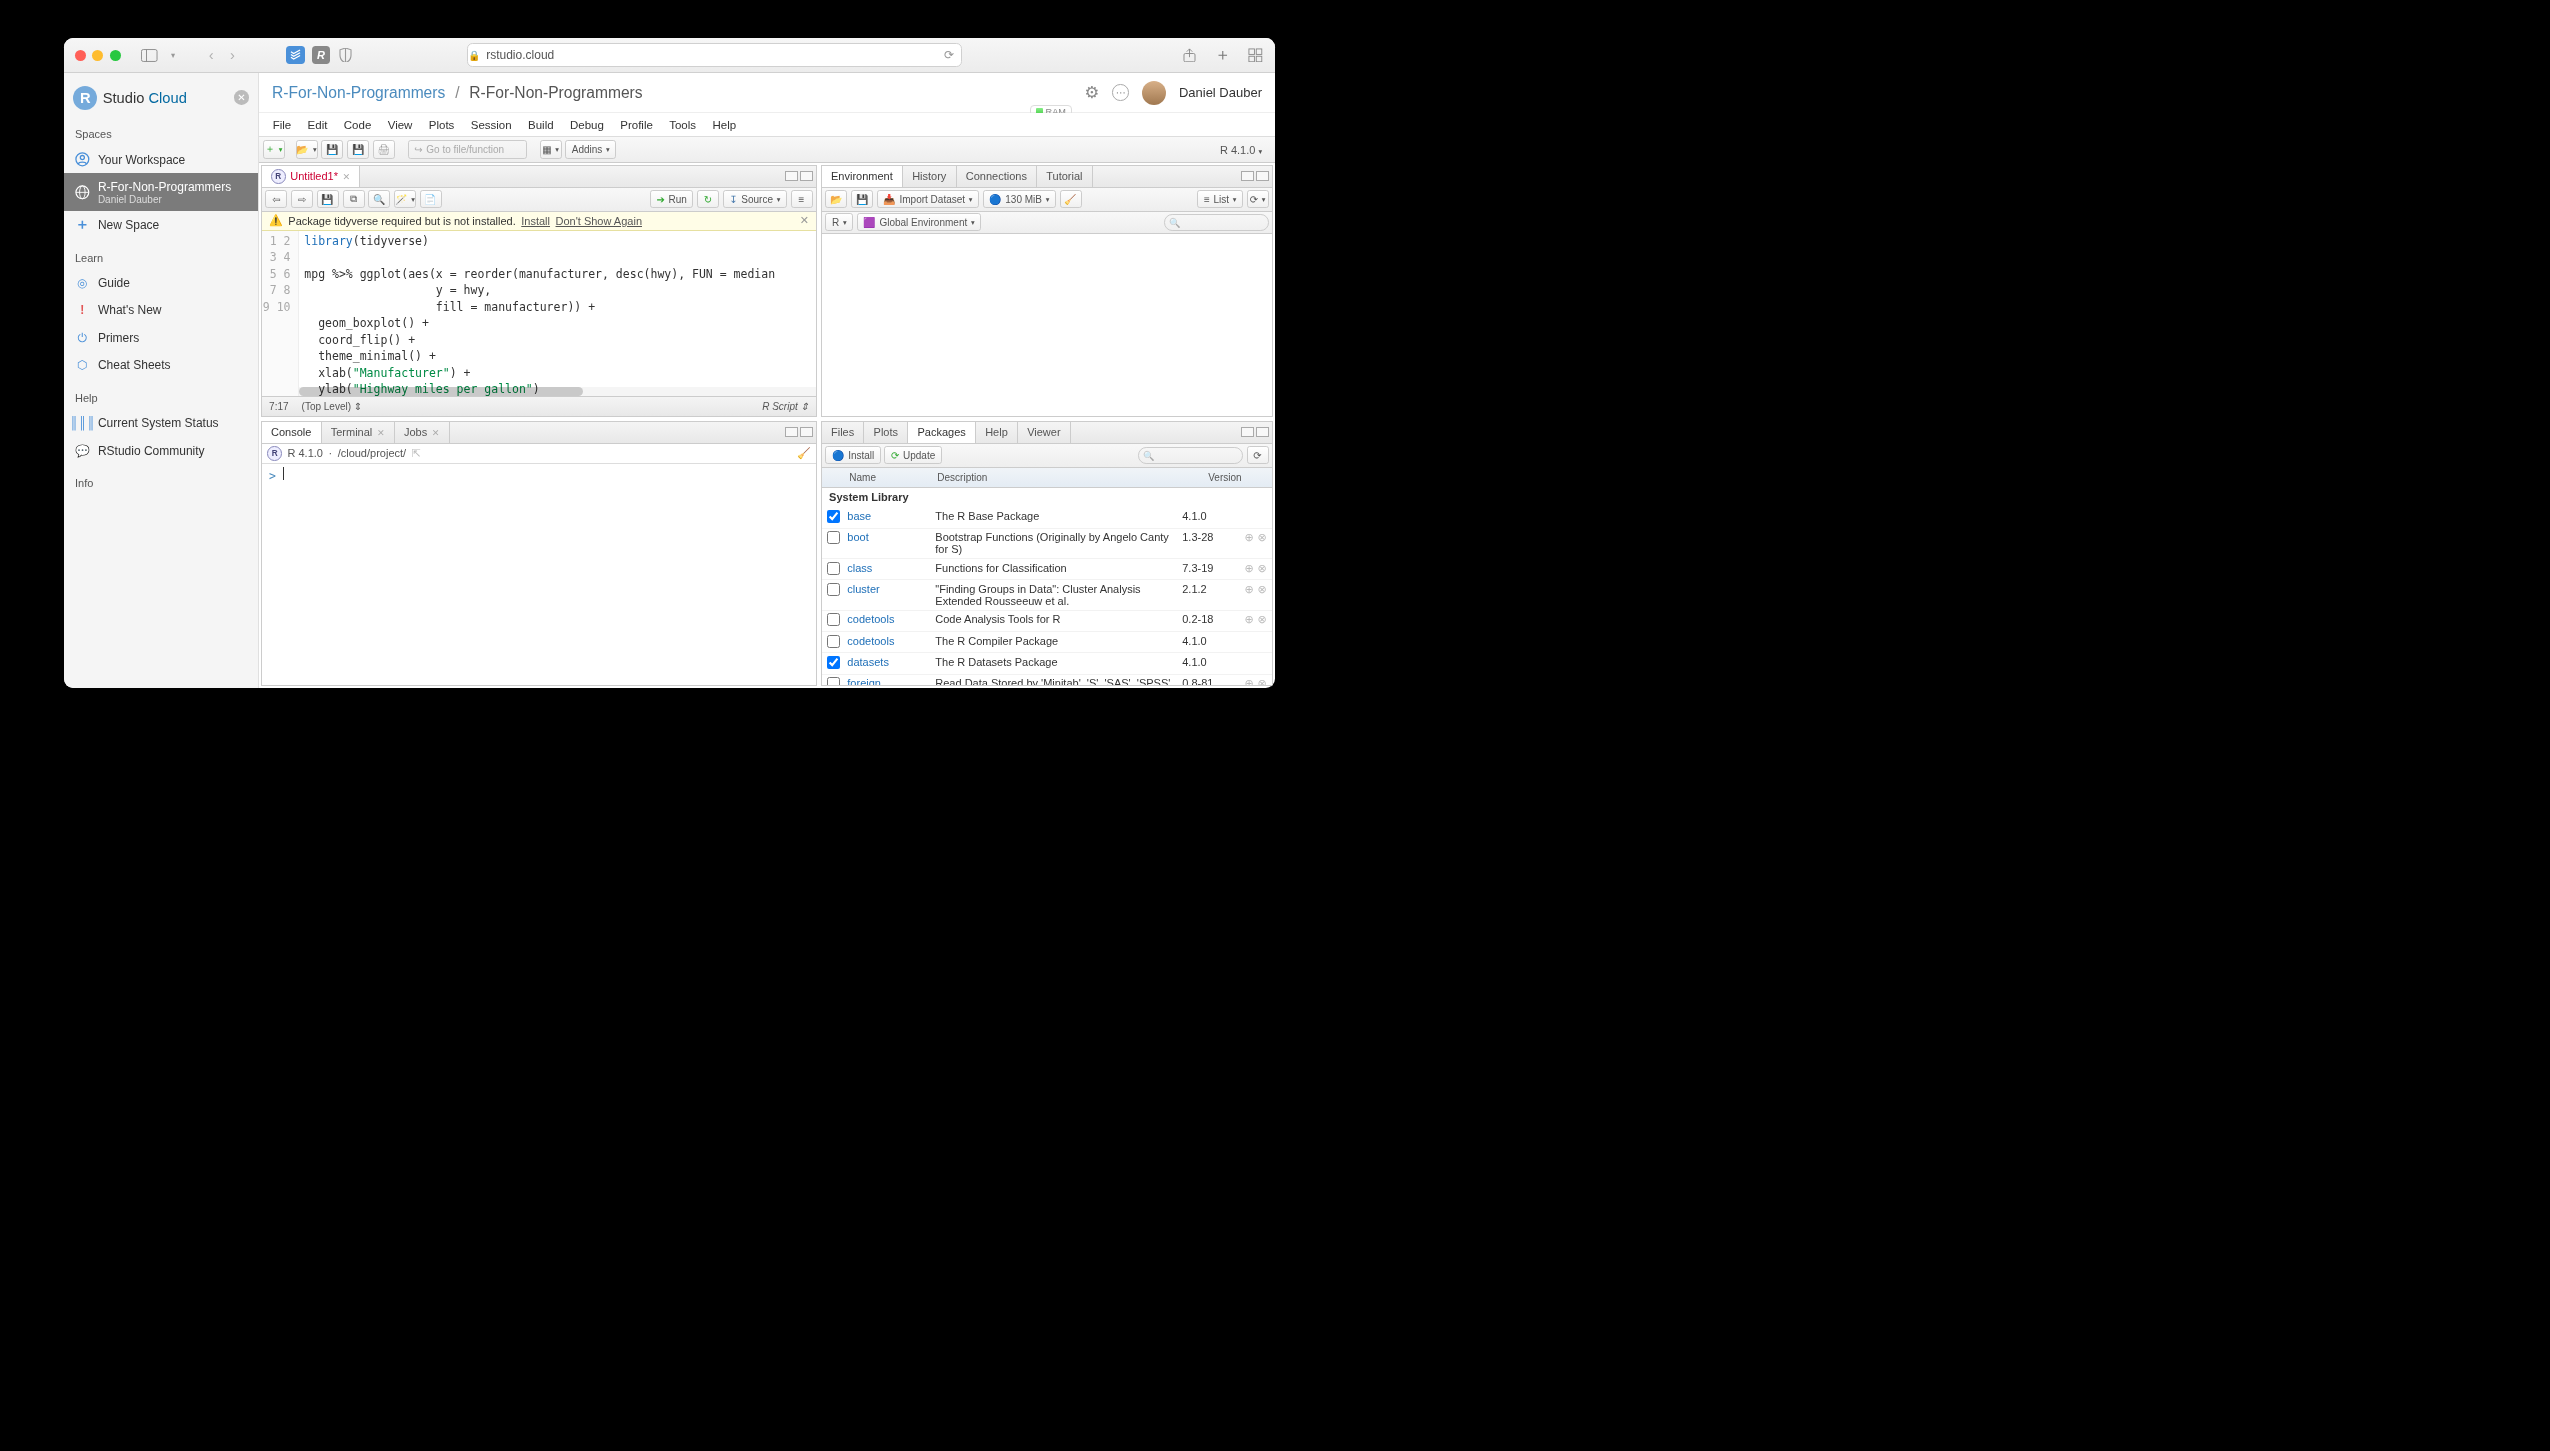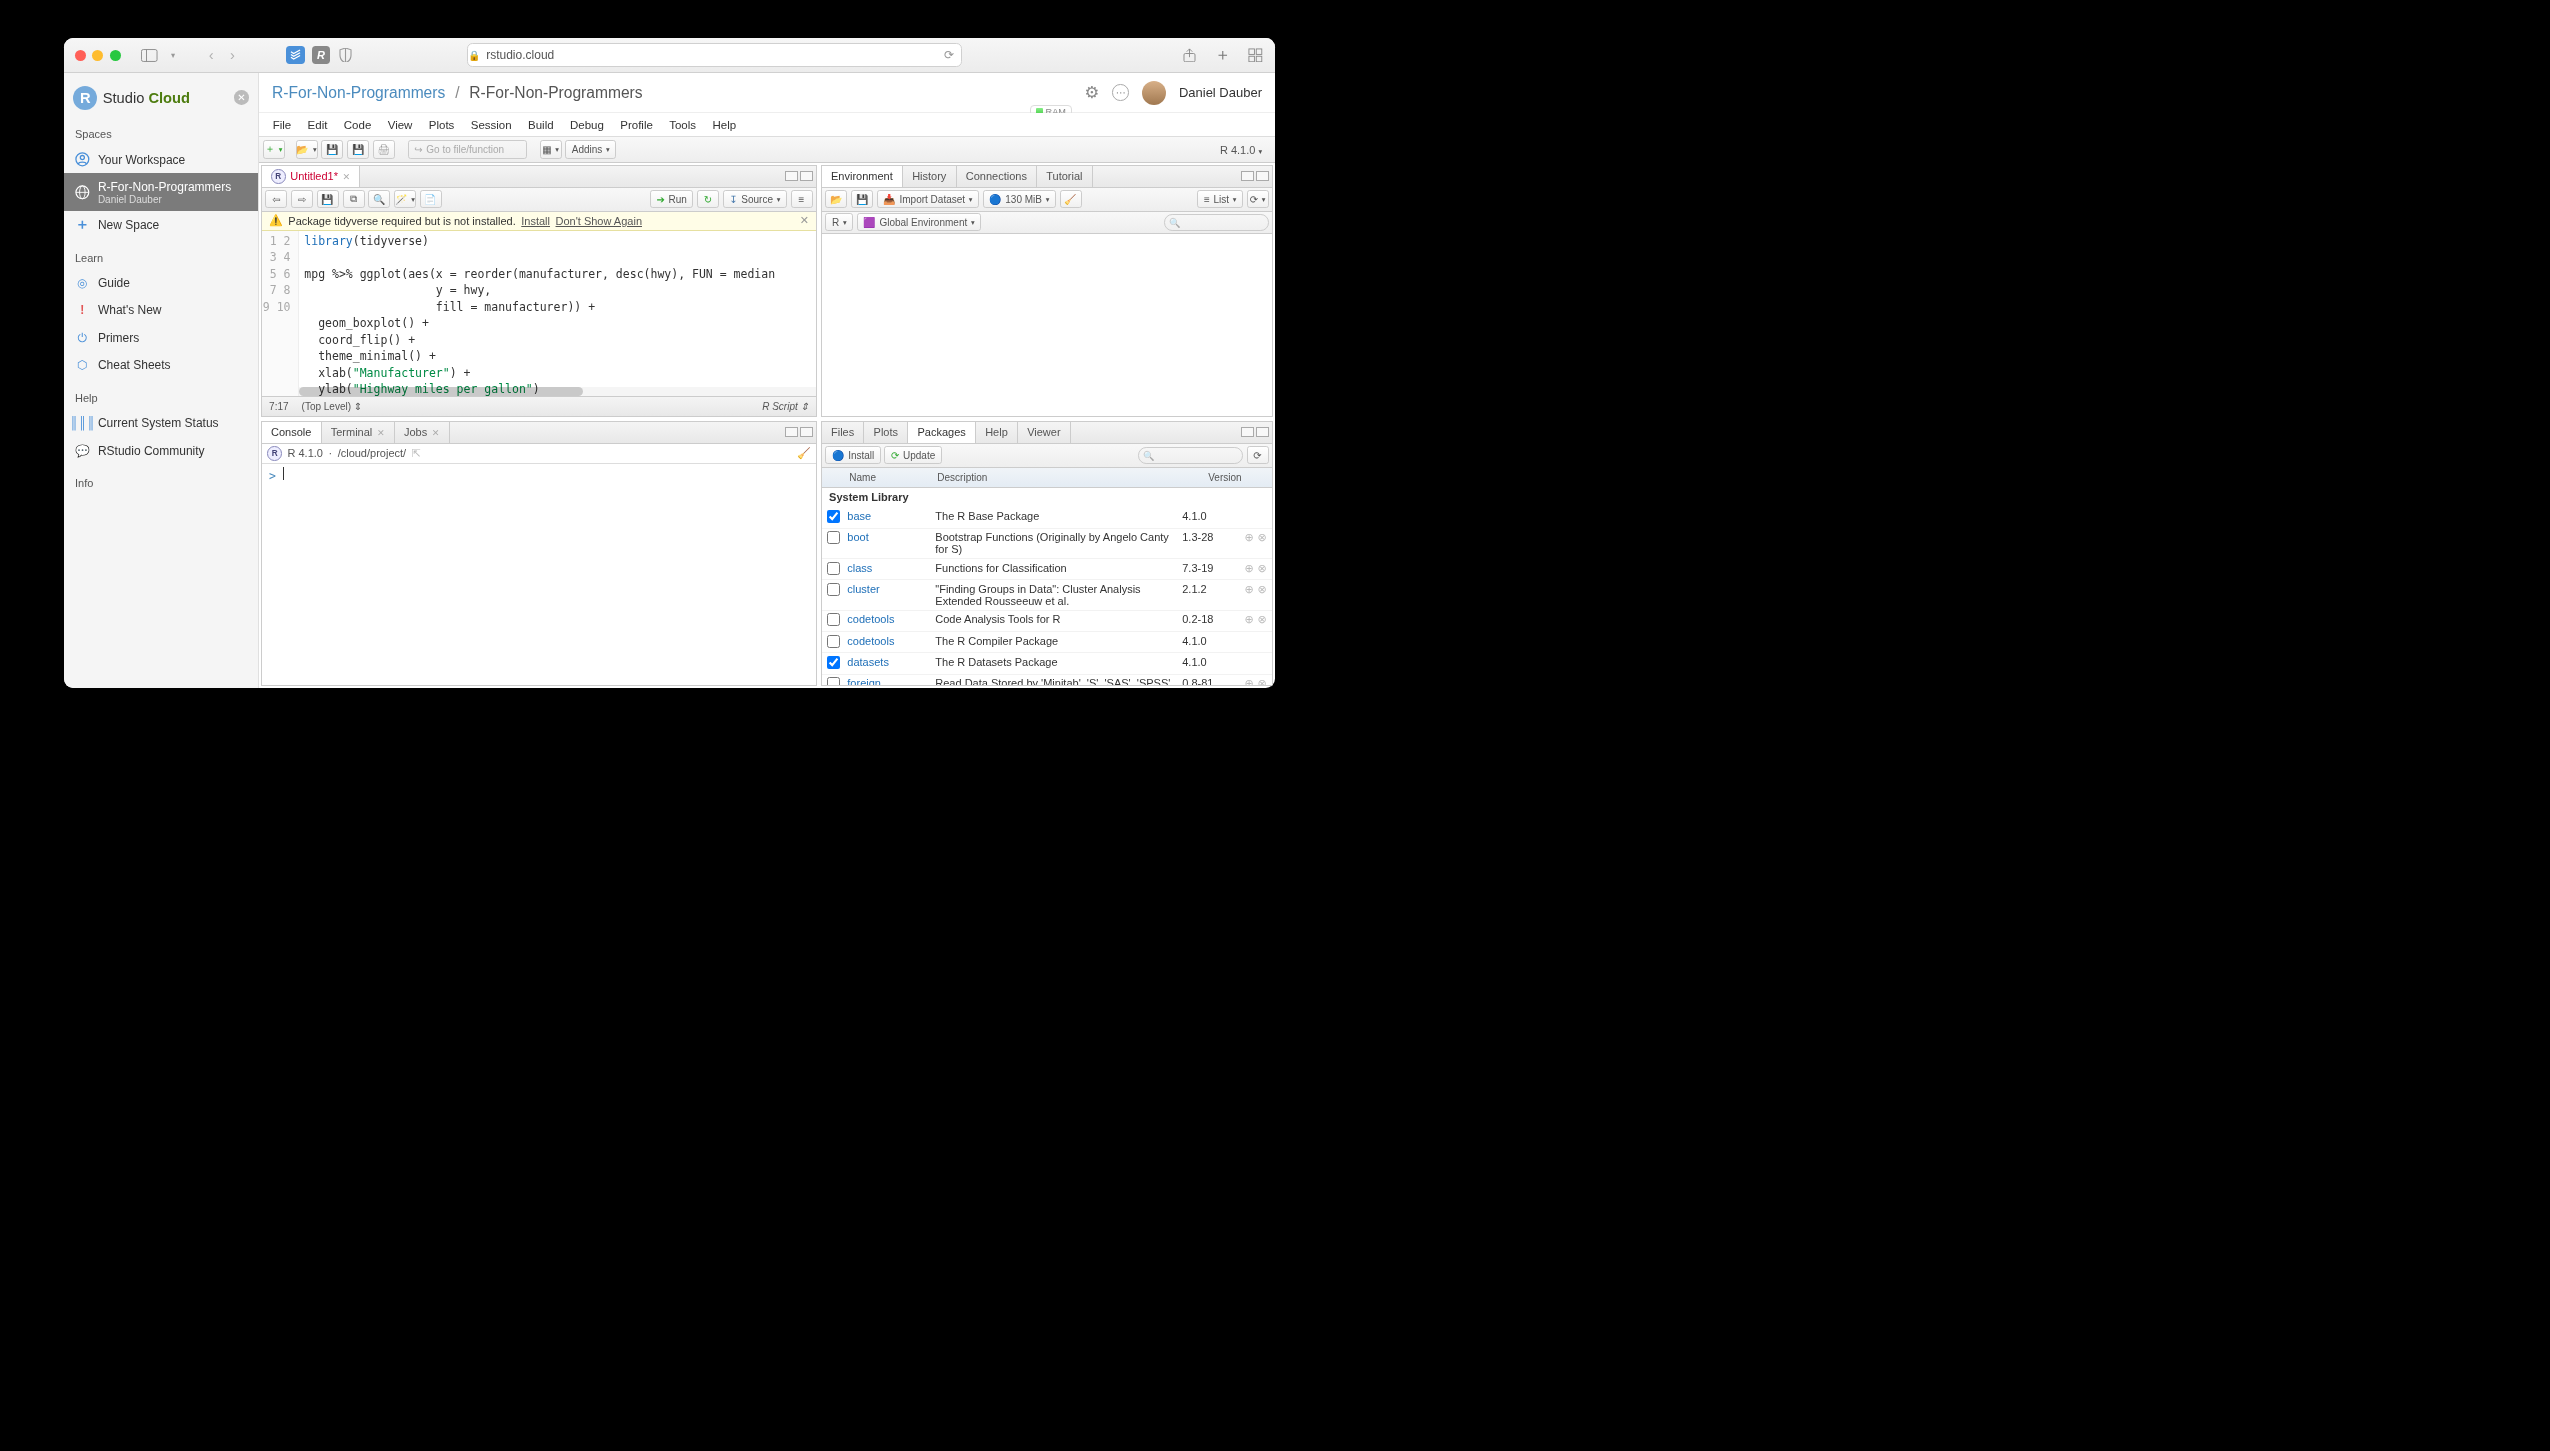--- a/index.html
+++ b/index.html
@@ -11,21 +11,21 @@
 .dot.r { background: #ff5f57; } .dot.y { background: #febc2e; } .dot.g { background: #28c840; }
 .tb-ico { width: 16.5px; height: 16.5px; display: inline-flex; align-items: center; justify-content: center; color: #777; }
 .nav-arrows { display:flex; gap:16.5px; margin-left:20px; margin-right:44px; color:#b0b0b0; font-size:14.7px;}
 .addr { flex: 1; height: 24px; background: #fff; border: 0.9px solid #d0d0d0; border-radius: 5.5px; display: flex; align-items: center; justify-content: center; gap: 5.5px; color: #555; font-size: 12px; max-width:495px; margin:0 auto;}
 .addr .reload { margin-left:auto; margin-right:7.3px; color:#999;}
 .tb-right { margin-left:auto; display:flex; gap:16.5px; color:#888;}
 .body { flex: 1; display: flex; overflow: hidden; }
 .sidebar { width: 195px; background: #f5f5f5; border-right: 0.9px solid #e0e0e0; display: flex; flex-direction: column; padding-top:7.3px; overflow-y:auto;}
 .logo-row { display:flex; align-items:center; padding:5.5px 9.2px; gap:5.5px;}
 .logo-circ { width:24px; height:24px; border-radius:50%; background:#75aadb; color:#fff; display:flex; align-items:center; justify-content:center; font-weight:bold; font-size:14.7px;}
-.logo-txt { font-size:14.7px; color:#333;} .logo-txt .light { color:#4d7c0f; font-weight:700;}
+.logo-txt { font-size:14.7px; color:#333;} .logo-txt .light { color:#0369a1; font-weight:400;}
 .sb-close { margin-left:auto; width:14.7px; height:14.7px; border-radius:50%; background:#bbb; color:#fff; display:flex; align-items:center; justify-content:center; font-size:10px;}
 .sb-heading { padding: 13px 11px 5.5px; font-size: 11px; color: #555; }
 .sb-item { display: flex; align-items: center; gap: 8.2px; padding: 6.4px 11px; cursor: pointer; color:#333; font-size:12px;}
 .sb-item.active { background: #7b7b7b; color: #fff; }
 .sb-item.active .sub { color: #ddd; font-size: 10px; }
 .sb-ico { width:14.7px; height:14.7px; display:inline-flex; align-items:center; justify-content:center; flex-shrink:0;}
 .sb-item .col { display:flex; flex-direction:column;}
 .main { flex: 1; display: flex; flex-direction: column; overflow:hidden;}
 .header { height: 40px; display: flex; align-items: center; padding: 0 13px; gap: 9.2px; border-bottom:0.9px solid #eee;}
 .bc { font-size: 15.6px; color: #4b8bbe; }

